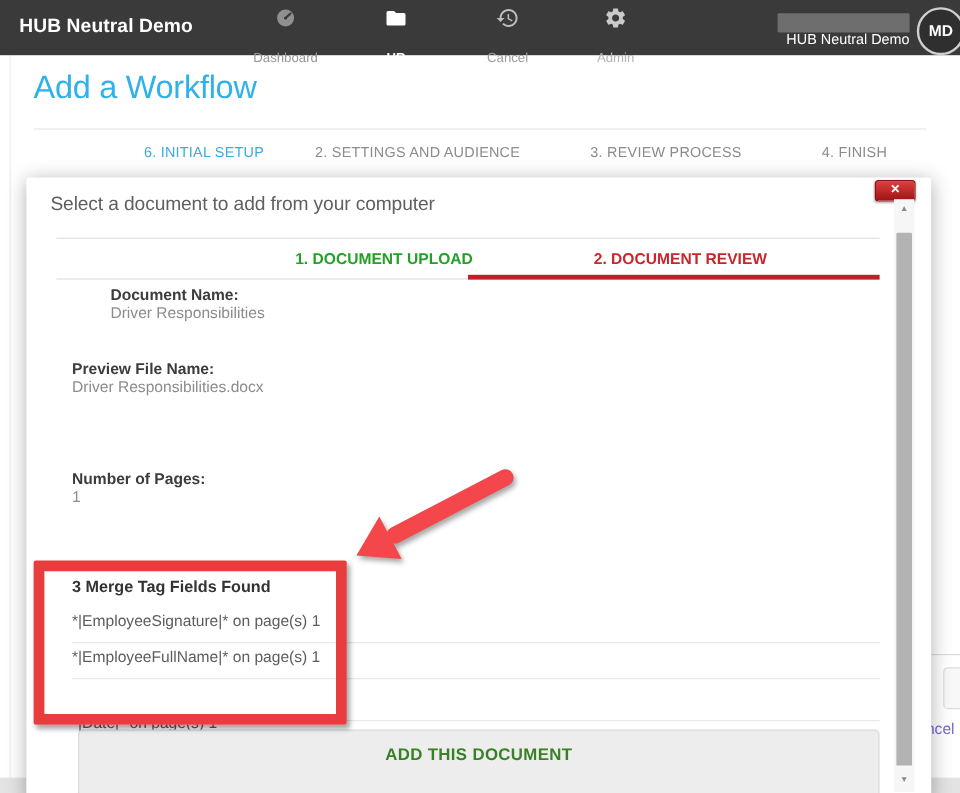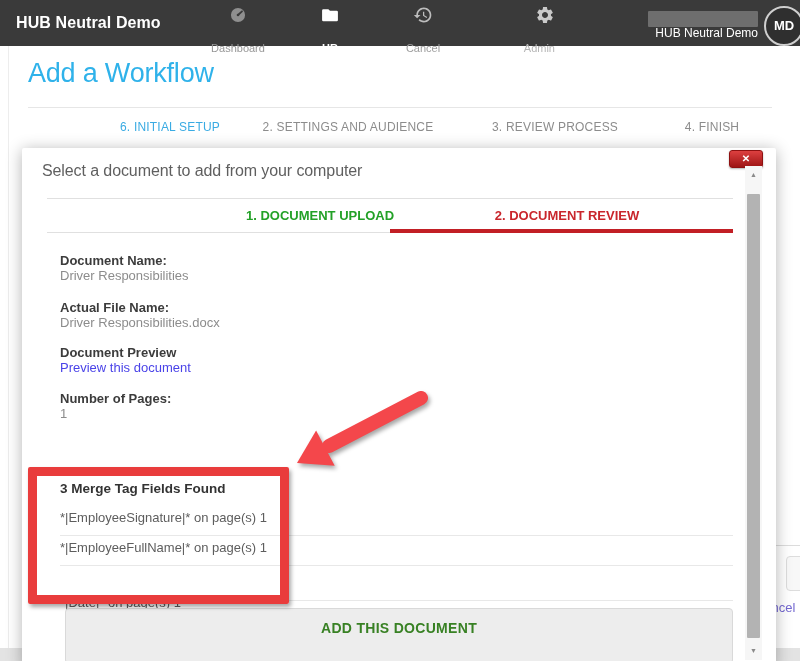--- a/index.html
+++ b/index.html
@@ -8,21 +8,21 @@
 
   
   .navbar { position:absolute; left:0; top:0; width:800px; height:46px; background:#3a3a3a; z-index:3; }
   .brand { position:absolute; left:16px; top:0; height:46px; line-height:46px; color:#fff; font-size:16px; font-weight:bold; letter-spacing:.1px; }
   .nav-item { position:absolute; top:5px; width:84px; text-align:center; cursor:pointer; }
   .nav-item .nicon { display:block; margin:0 auto; }
   .nav-label { display:block; font-size:11px; margin-top:13px; }
   .nav-dashboard { left:196px; color:#8f8f8f; } .nav-dashboard .nav-label{ color:#979797; }
   .nav-hr { left:288px; color:#ffffff; } .nav-hr .nav-label{ color:#fff; font-weight:bold; }
   .nav-history { left:381px; color:#bdbdbd; } .nav-history .nav-label{ color:#9d9d9d; }
-  .nav-admin { left:471px; color:#c9c9c9;text-align:right; } .nav-admin .nav-label{ color:#b5b5b5; }
+  .nav-admin { left:471px; color:#c9c9c9; } .nav-admin .nav-label{ color:#b5b5b5; }
   .redacted-box { position:absolute; left:648px; top:11px; width:110px; height:16px; background:#6e6e6e; border-radius:1px; }
   .account-label { position:absolute; right:42px; top:26px; color:#fff; font-size:12px; }
   .avatar { position:absolute; left:764px; top:6px; width:40px; height:40px; border-radius:50%; background:#2f2f2f; border:2px solid #cfcfcf; color:#fff; font-size:13px; font-weight:bold; text-align:center; line-height:36px; cursor:pointer; }
 
   
   .page-title { position:absolute; left:28px; top:58px; font-size:27px; font-weight:400; color:#2fb2ea; letter-spacing:-.2px; }
   .title-divider { position:absolute; left:28px; top:107px; width:744px; height:1px; background:#e6e6e6; }
   .step { position:absolute; top:120px; transform:translateX(-50%); font-size:12px; font-weight:500; letter-spacing:.2px; color:#8c8c8c; white-space:nowrap; cursor:pointer; }
   .step.active { color:#3aabe3; }
   .step-1{ left:170px; } .step-2{ left:348px; } .step-3{ left:555px; } .step-4{ left:712px; }
@@ -43,21 +43,21 @@
   .mtab-divider-bottom { position:absolute; left:25px; top:84px; width:686px; height:1px; background:#e0e0e0; }
   .mtab { position:absolute; top:60px; transform:translateX(-50%); font-size:13px; font-weight:bold; white-space:nowrap; cursor:pointer; }
   .mtab-upload { left:298px; color:#23a127; }
   .mtab-review { left:545px; color:#c9262c; }
   .mtab-underline { position:absolute; left:368px; top:81px; width:343px; height:4px; background:#c21f25; }
 
   .fgroup { position:absolute; left:38px; font-size:13px; line-height:15px; white-space:nowrap; }
   .flabel { color:#3c3c3c; font-weight:bold; }
   .fvalue { color:#8c8c8c; }
   .fvalue.link { color:#4a43e8; cursor:pointer; }
-  .fg-0{ top:105px; } .fg-1{ top:152px; } .fg-2{ top:197px; } .fg-3{ top:243px; } .fg-4{ top:288px; }
+  .fg-0{ top:90px;margin-left:32px; } .fg-1{ top:152px; } .fg-2{ top:197px; } .fg-3{ top:243px; } .fg-4{ top:288px; }
 
   .merge-heading { position:absolute; left:38px; top:333px; font-size:13.5px; font-weight:bold; color:#333; white-space:nowrap; }
   .merge-item { position:absolute; left:38px; font-size:13px; color:#5d5d5d; white-space:nowrap; }
   .mi-0{ top:362px; } .mi-1{ top:392px; } .mi-2{ top:419px;margin-top:28px; }
   .row-divider { position:absolute; left:38px; width:673px; height:1px; background:#e8e8e8; }
   .rd-0{ top:387px; } .rd-1{ top:417px; } .rd-2{ top:452px; }
 
   .submit-button { position:absolute; left:43px; top:460px; width:668px; height:56px; background:#ededed; border:1px solid #d9d9d9; border-radius:4px; color:#388124; font-size:14px; font-weight:bold; letter-spacing:.3px; text-align:center; line-height:38px; cursor:pointer; }
 
   
@@ -142,26 +142,22 @@
   <div class="mtab mtab-upload">1. DOCUMENT UPLOAD</div>
   <div class="mtab mtab-review">2. DOCUMENT REVIEW</div>
   <div class="mtab-divider-bottom"></div>
   <div class="mtab-underline"></div>
 
   <div class="fgroup fg-0">
     <div class="flabel">Document Name:</div>
     <div class="fvalue">Driver Responsibilities</div>
   </div>
   <div class="fgroup fg-1">
-    <div class="flabel">Actual File Name:</div>
+    <div class="flabel">Preview File Name:</div>
     <div class="fvalue">Driver Responsibilities.docx</div>
-  </div>
-  <div class="fgroup fg-2">
-    <div class="flabel">Document Preview</div>
-    <div class="fvalue link">Preview this document</div>
   </div>
   <div class="fgroup fg-3">
     <div class="flabel">Number of Pages:</div>
     <div class="fvalue">1</div>
   </div>
 
   <div class="merge-heading">3 Merge Tag Fields Found</div>
   <div class="merge-item mi-0">*|EmployeeSignature|* on page(s) 1</div>
   <div class="row-divider rd-0"></div>
   <div class="merge-item mi-1">*|EmployeeFullName|* on page(s) 1</div>

